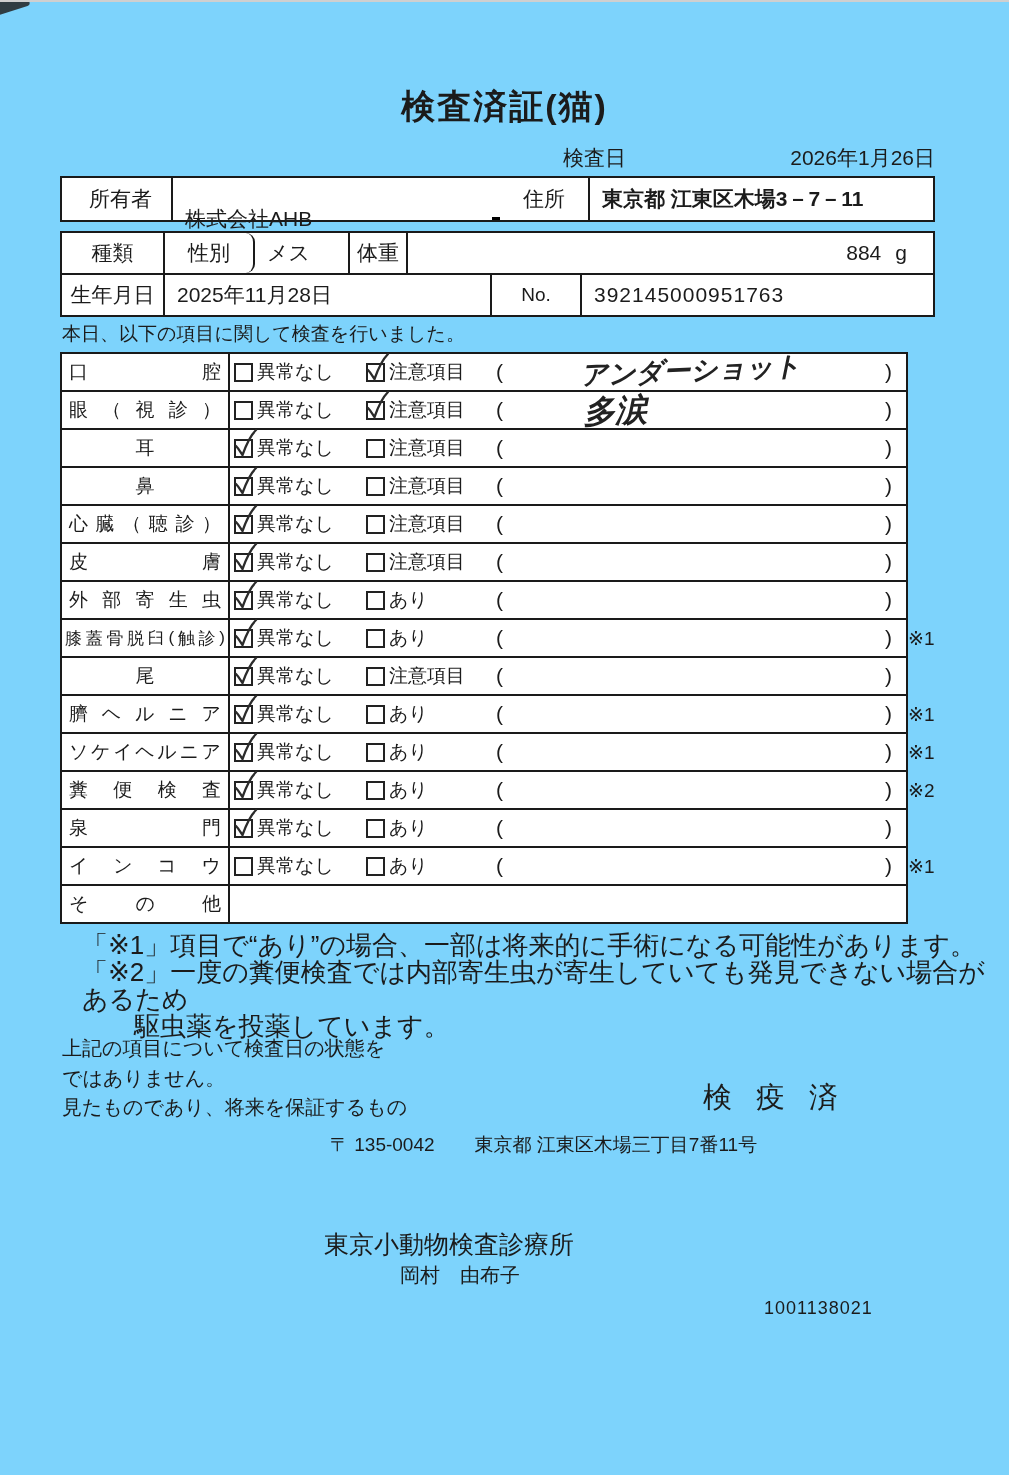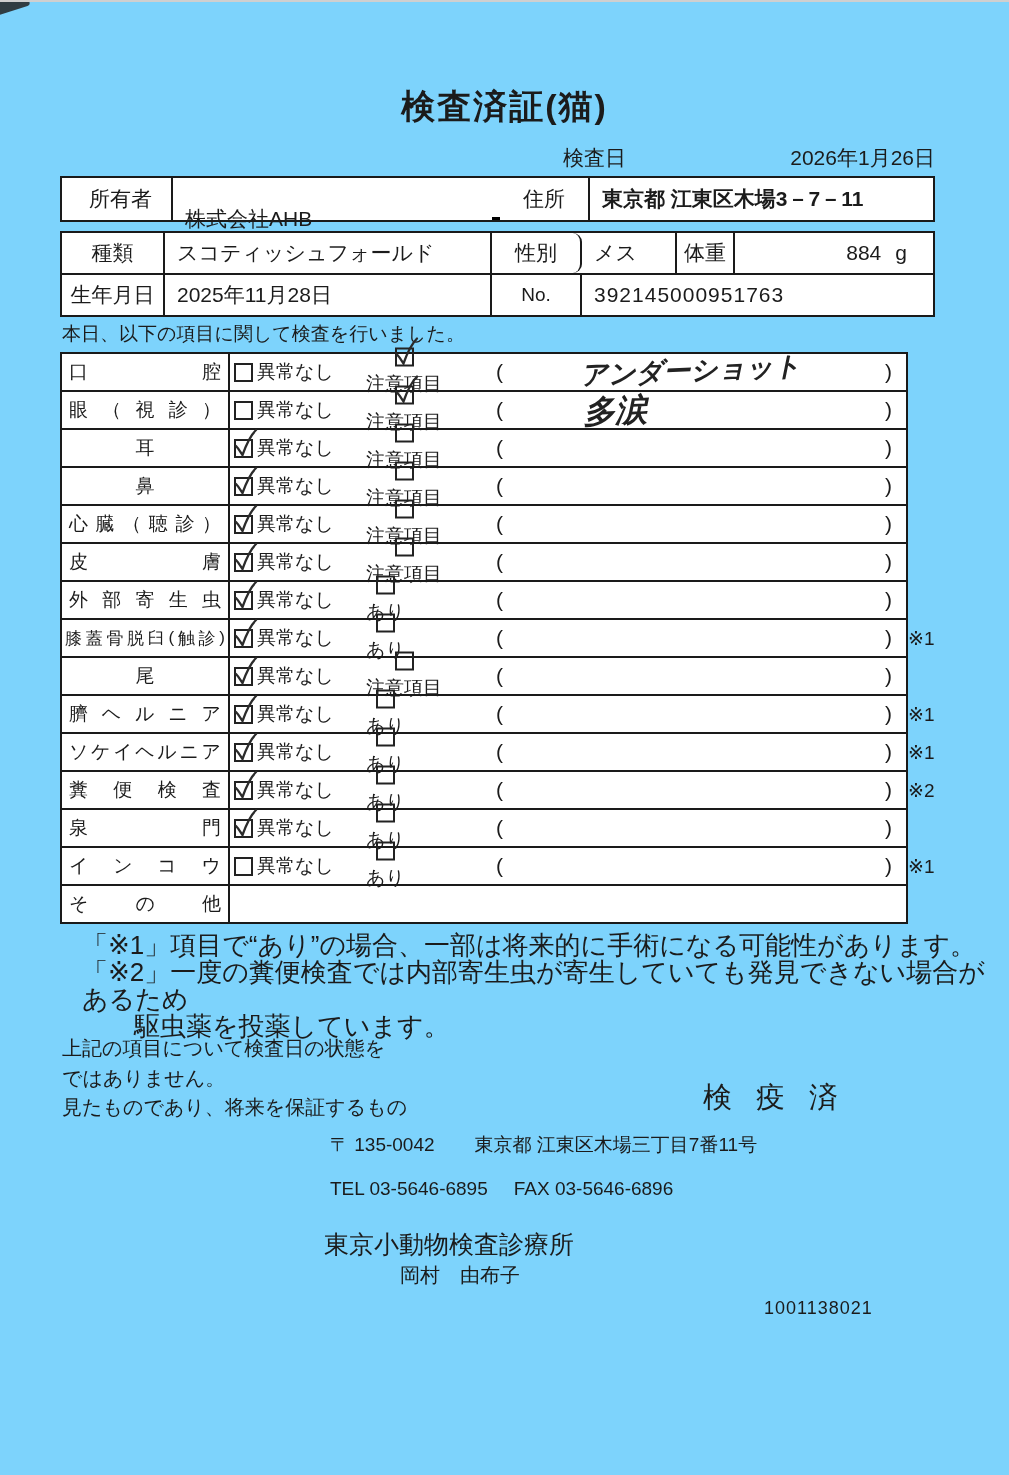--- a/index.html
+++ b/index.html
@@ -45,21 +45,21 @@
   .trow { position:relative; display:flex; height:36px; border-bottom:2px solid #1a1a1a; }
   .trow:last-child { border-bottom:none; }
   .tlabel { width:168px; flex:none; border-right:2px solid #1a1a1a; box-sizing:border-box;
     display:flex; align-items:center; justify-content:space-between;
     padding:0 7px; font-size:19px; }
   .tlabel.single { justify-content:center; }
   .tlabel.tight { font-size:17px; padding:0 3px; }
   .tcontent { position:relative; flex:1; font-size:19px; }
   .opt { position:absolute; top:50%; transform:translateY(-50%);
     display:flex; align-items:center; gap:4px; white-space:nowrap; }
-  .opt1 { left:4px; } .opt2 { left:136px;flex-direction:column; }
+  .opt1 { left:4px; } .opt2 { left:136px; }
   .cb { position:relative; width:15px; height:15px; border:2px solid #222;
     display:inline-block; flex:none; }
   .check { position:absolute; left:-4px; top:-13px; width:27px; height:31px; overflow:visible; }
   .check path { fill:none; stroke:#2b2b2b; stroke-width:2.3; stroke-linecap:round; }
   .paren { position:absolute; top:50%; transform:translateY(-52%); font-size:21px; }
   .paren.open { left:266px; } .paren.close { right:14px; }
   .note { position:absolute; left:273px; width:375px; top:50%;
     transform:translateY(-54%) rotate(-2.5deg); text-align:center;
     font-size:27px; font-weight:600; font-style:italic; color:#222;
     font-family:"Liberation Serif","DejaVu Serif",serif; white-space:nowrap; }
@@ -102,21 +102,20 @@
       <div class="cell lbl w-owner">所有者</div>
       <div class="cell val w-ownerval" style="border-right:8px solid #000000;margin-top:39px;">株式会社AHB</div>
       <div class="cell lbl w-addr">住所</div>
       <div class="cell val w-addrval">東京都 江東区木場3－7－11</div>
     </div>
   </div>
 
   <div class="box box2">
     <div class="brow">
       <div class="cell lbl w-breed">種類</div>
-      <div class="cell val w-breedval" style="border-right:2px solid #1a1a1a;">スコティッシュフォールド</div>
       <div class="cell lbl w-sex">性別</div>
       <div class="cell val w-sexval">メス</div>
       <div class="cell lbl w-weight">体重</div>
       <div class="cell w-weightval">
         <span>884</span>
         <span class="unit">g</span>
       </div>
     </div>
     <div class="brow">
       <div class="cell lbl w-breed">生年月日</div>
@@ -529,22 +528,17 @@
     <div>見たものであり、将来を保証するもの</div>
   </div>
 
   <div class="stamp">検 疫 済</div>
 
   <div class="clinic-line postal-line">
     <span>〒 135-0042</span>
     <span class="gap"></span>
     <span>東京都 江東区木場三丁目7番11号</span>
   </div>
-  <div class="clinic-line tel-line">
-    <span>TEL 03-5646-6895</span>
-    <span class="gap"></span>
-    <span>FAX 03-5646-6896</span>
-  </div>
   <div class="clinic-name">東京小動物検査診療所</div>
   <div class="staff-name">岡村　由布子</div>
   <div class="serial">1001138021</div>
 
 </div>
 
 </body></html>

